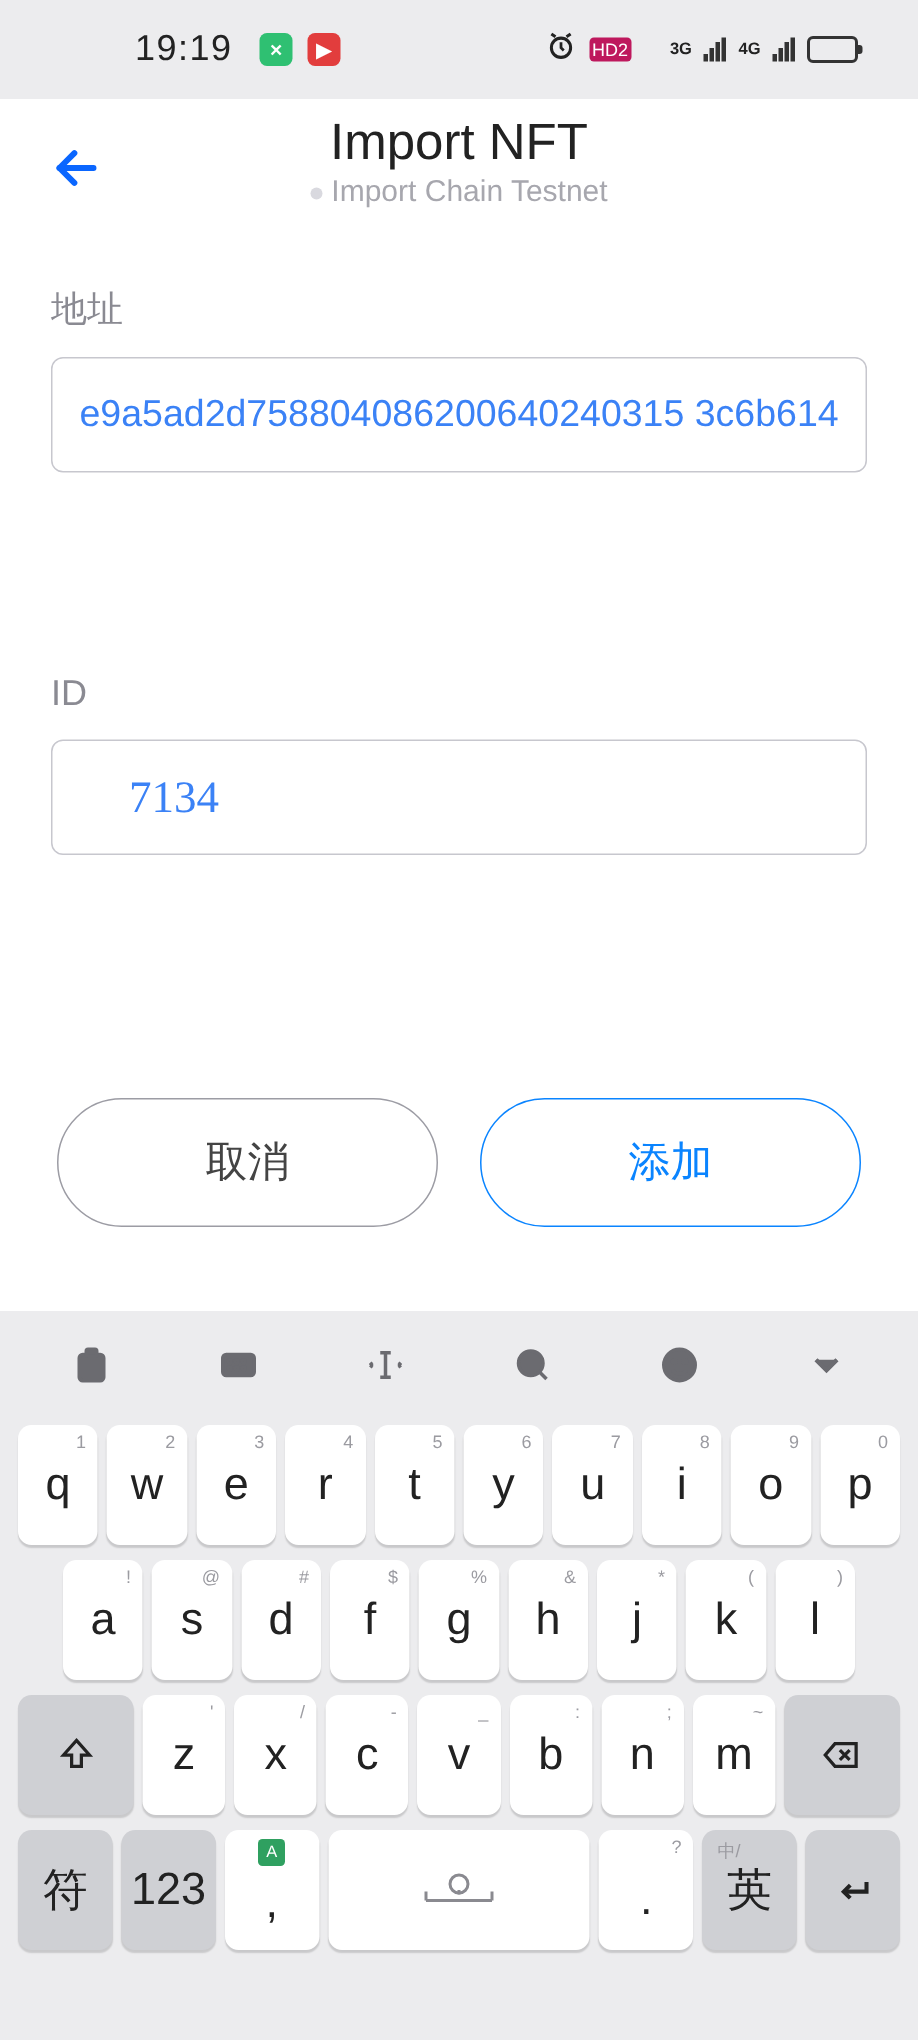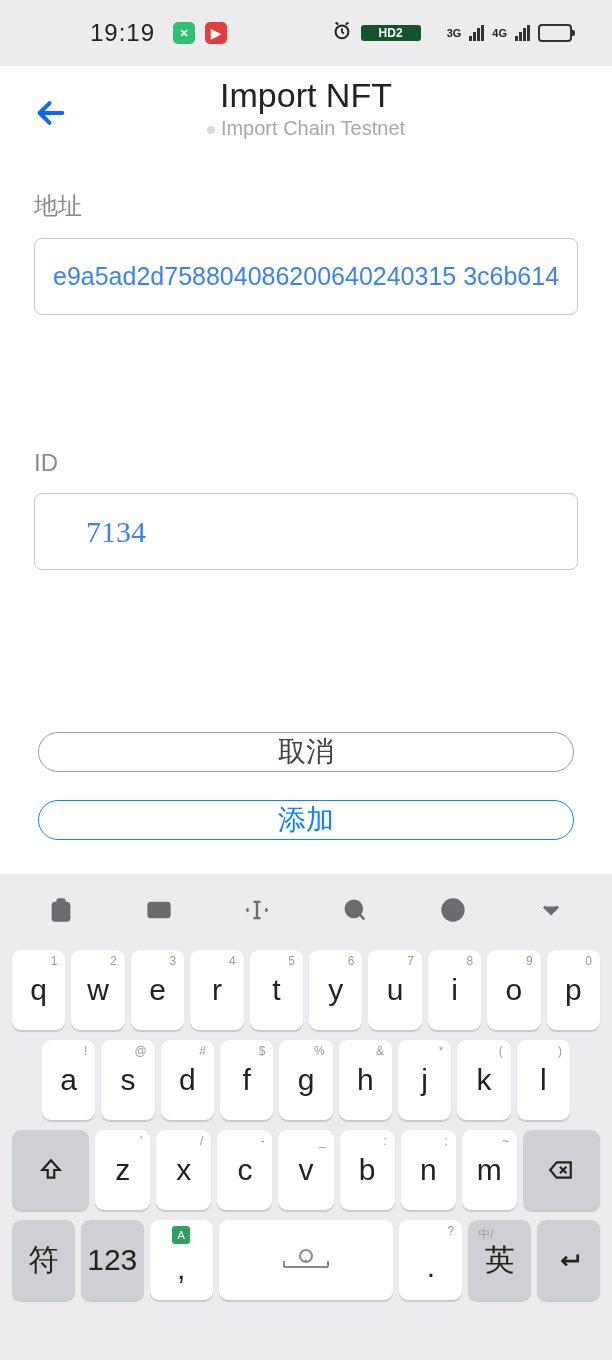--- a/index.html
+++ b/index.html
@@ -28,22 +28,22 @@
     width: 22px; height: 22px; border-radius: 5px;
     background: #2fc072; display: flex; align-items: center; justify-content: center;
     color: #fff; font-size: 11px; font-weight: bold;
   }
   .ic-badge2 {
     width: 22px; height: 22px; border-radius: 5px;
     background: #e23d3d; display: flex; align-items: center; justify-content: center;
     color: #fff; font-size: 14px;
   }
   .hd-badge {
-    background: #14532d; color:#fff; font-size:12px; font-weight:bold;
-    padding:1px 18px; border-radius:3px;
+    background: #be185d; color:#fff; font-size:12px; font-weight:normal;
+    padding:1px 2px; border-radius:3px;
   }
   .signal { display:inline-flex; align-items:flex-end; gap:1px; height:16px; }
   .signal span { width:3px; background:#333; }
   .battery {
     width: 34px; height: 18px; border: 2px solid #333; border-radius: 4px;
     position: relative;
   }
   .battery::after {
     content:''; position:absolute; right:-5px; top:4px; width:3px; height:6px;
     background:#333; border-radius: 0 2px 2px 0;
@@ -110,21 +110,20 @@
     display:flex; align-items:center;
     overflow:hidden; white-space:nowrap;
   }
   .id-box { font-family: "Songti SC", serif; font-size: 30px; padding-left:51px; }
 
   .button-row {
     margin-top: 162px;
     display: flex;
     gap: 28px;
     padding: 0 4px;
-    flex-direction: column;
   }
   .btn {
     flex: 1;
     height: 86px;
     border-radius: 43px;
     font-size: 28px;
     display: flex;
     align-items: center;
     justify-content: center;
     background:#fff;

